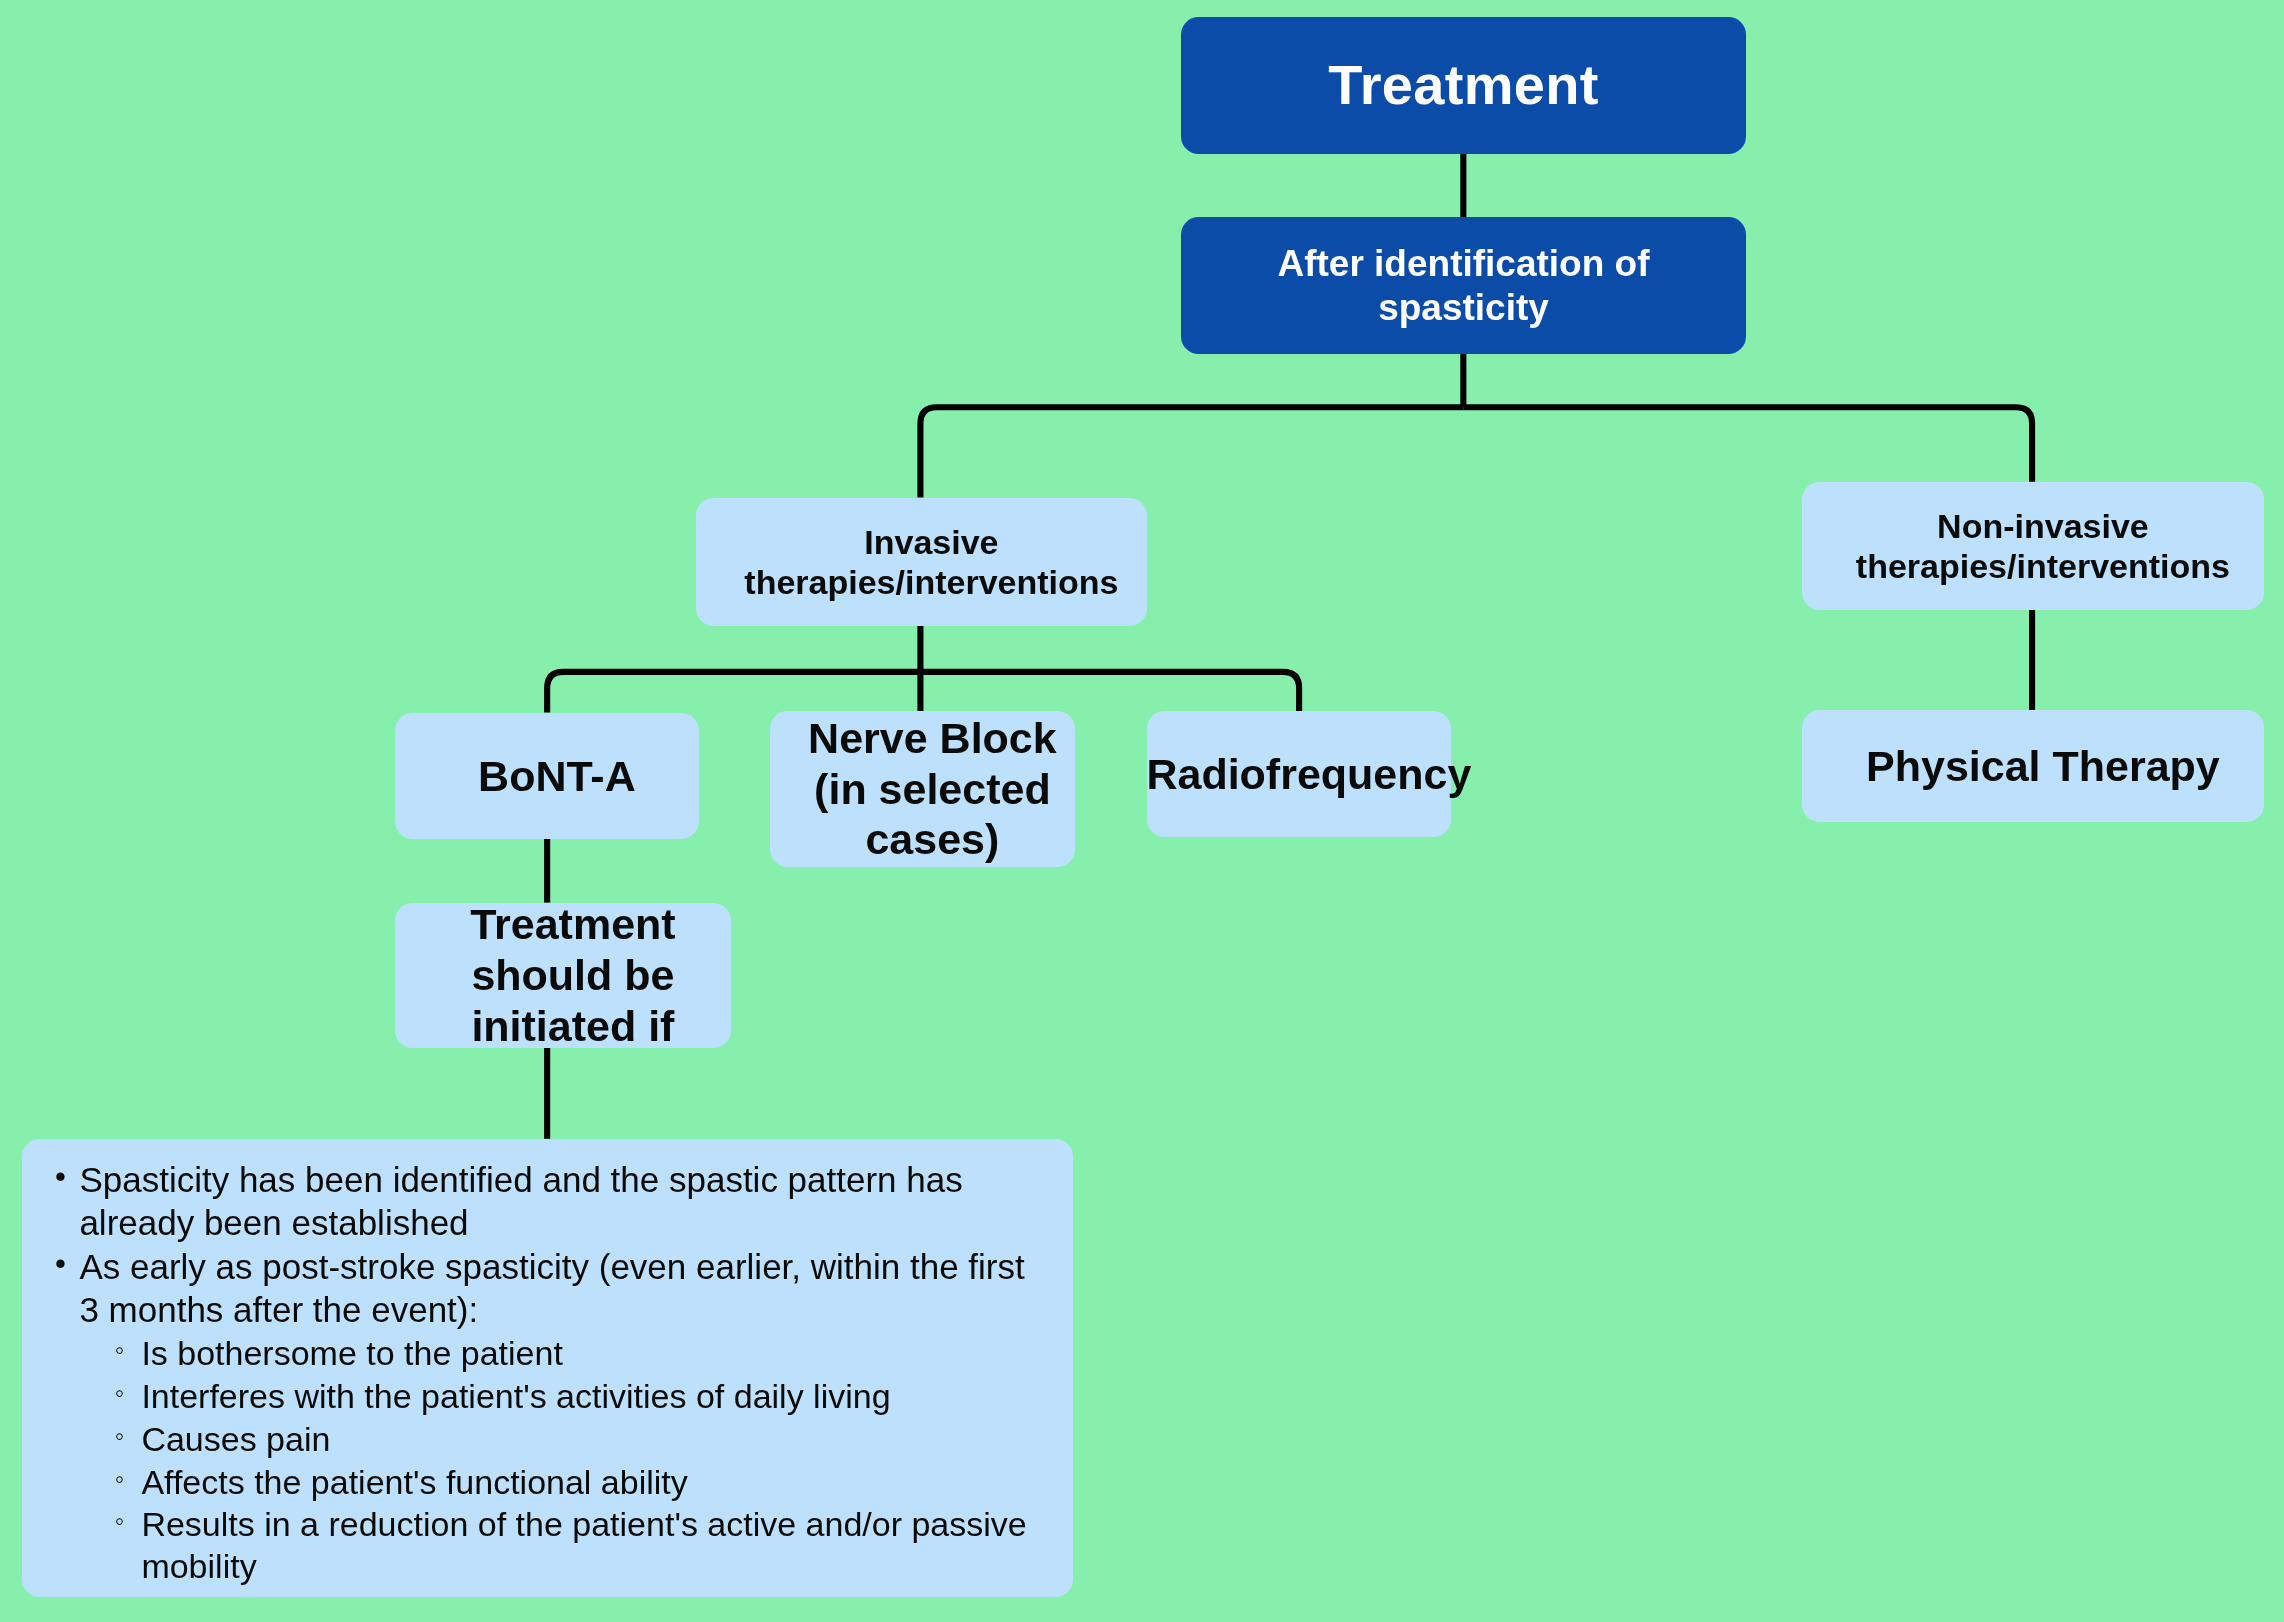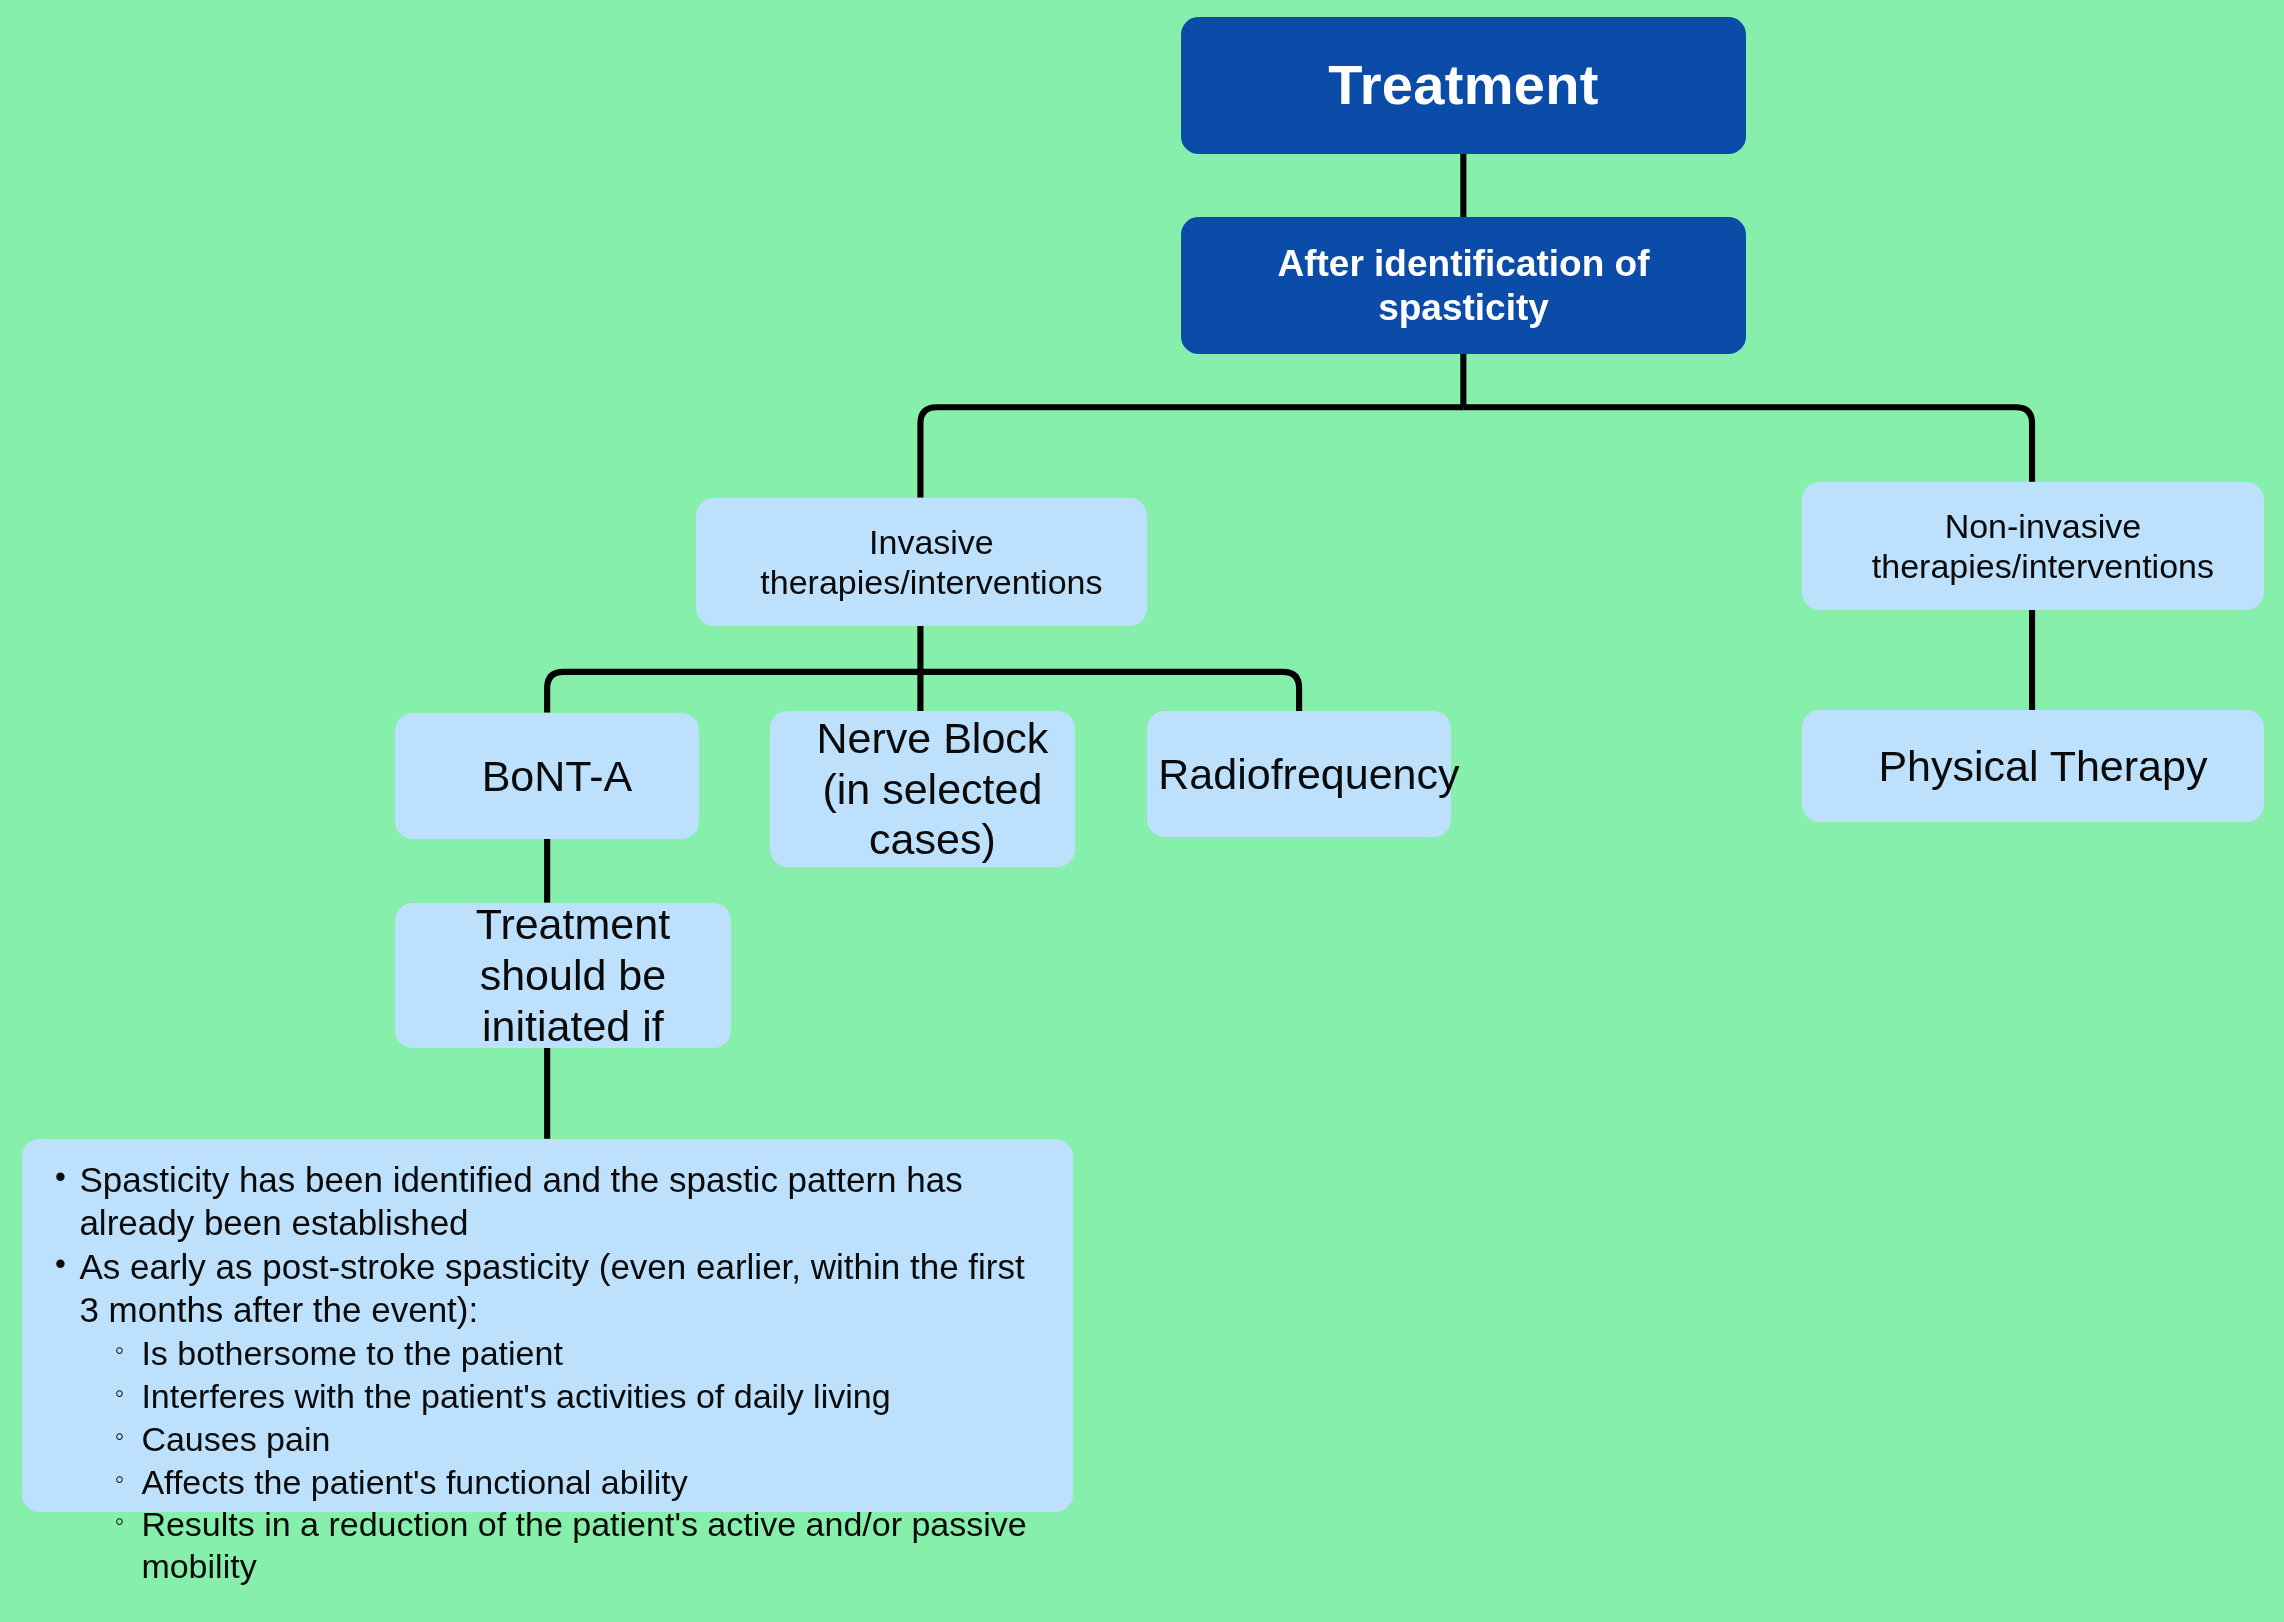--- a/index.html
+++ b/index.html
@@ -37,21 +37,21 @@
     z-index: 2;
   }
   .node-dark {
     background: #0B4CA8;
     color: #ffffff;
     font-weight: bold;
   }
   .node-light {
     background: #BDE0FC;
     color: #0a0a0a;
-    font-weight: normal;
+    font-weight: bold;
     padding-left: 32px;
   }
   .node-title {
     font-size: 56px;
     letter-spacing: 0.3px;
   }
   .node-sub {
     font-size: 37px;
   }
   .node-mid {
@@ -160,21 +160,21 @@
   </div>
 
   <div class="node node-light node-leaf" style="left:1802px; top:710px; width:462px; height:112px;">
     <span>Physical Therapy</span>
   </div>
 
   <div class="node node-light node-leaf" style="left:395px; top:903px; width:336px; height:145px;">
     <span>Treatment should be initiated if</span>
   </div>
 
-  <div class="list-box" style="left:22px; top:1139px; width:1051px; height:373px;">
+  <div class="list-box" style="left:22px; top:1139px; width:1051px; height:458px;">
     <ul class="lvl1">
       <li>
         <span>Spasticity has been identified and the spastic pattern has already been established</span>
       </li>
       <li>
         <span>As early as post-stroke spasticity (even earlier, within the first 3 months after the event):</span>
         <ul class="lvl2">
           <li>
             <span>Is bothersome to the patient</span>
           </li>

